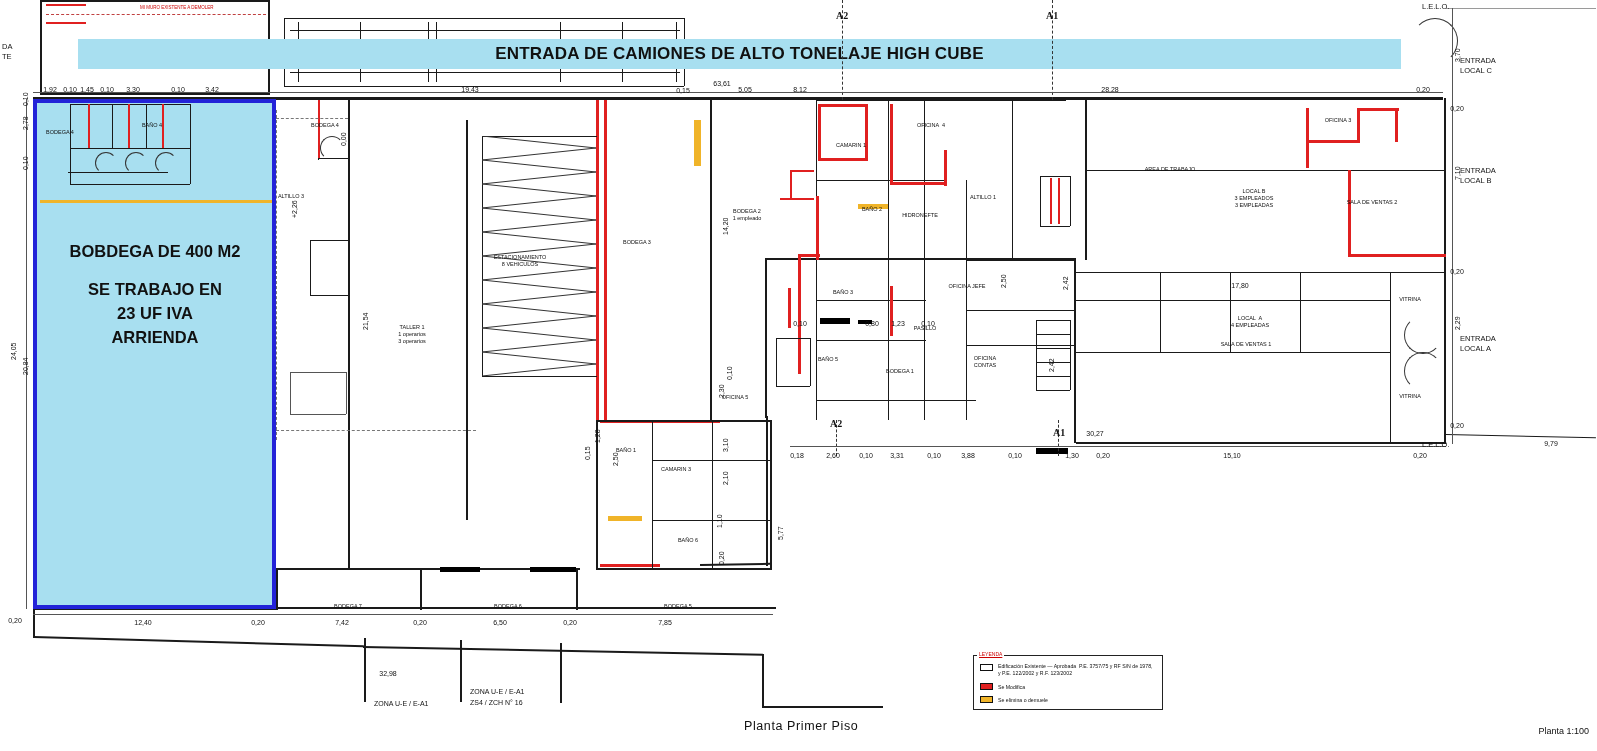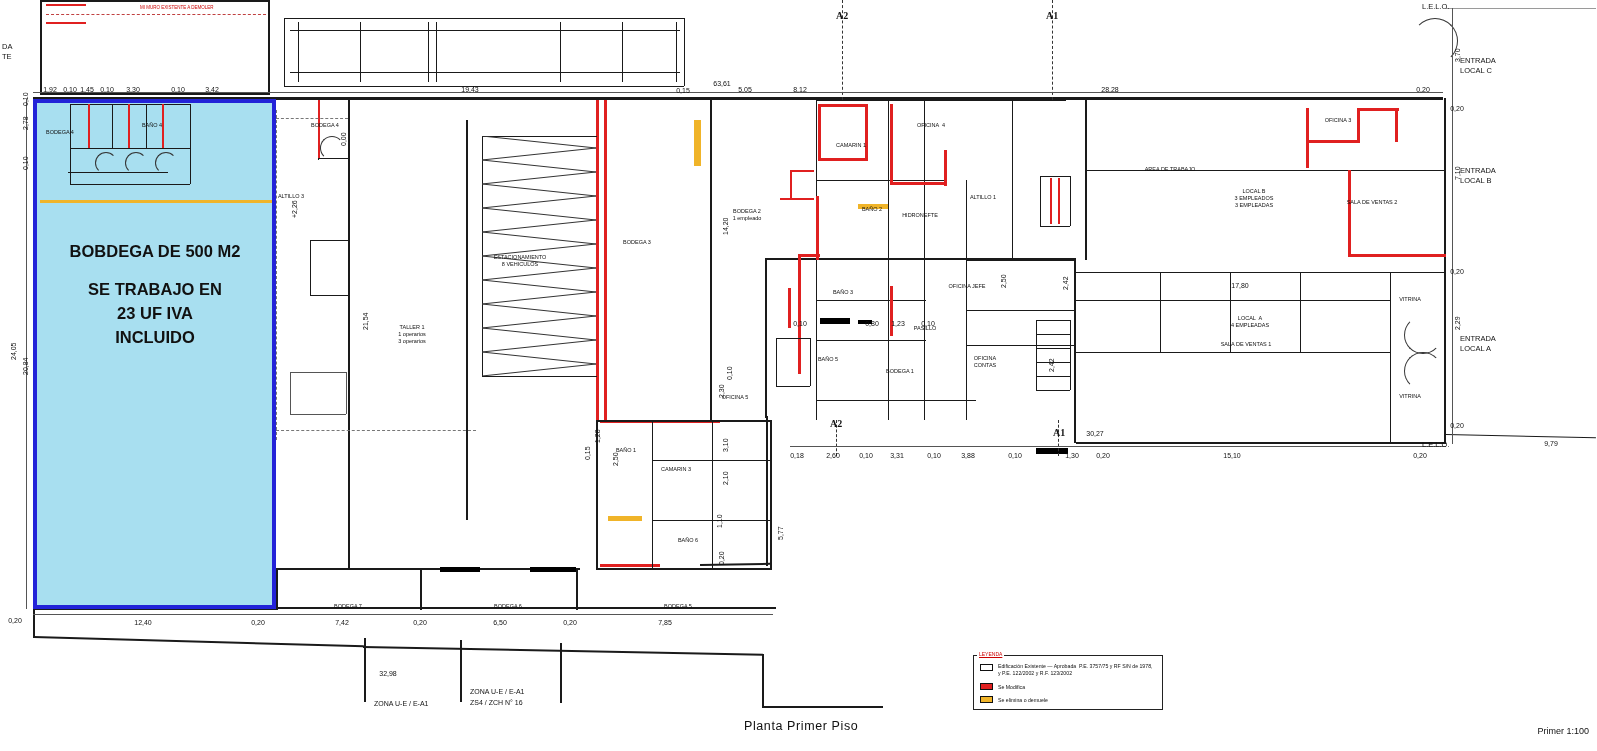--- a/index.html
+++ b/index.html
@@ -277,29 +277,32 @@
   <div class="ln" style="left:298px;top:22px;width:1px;height:60px;"></div>
   <div class="ln" style="left:360px;top:22px;width:1px;height:60px;"></div>
   <div class="ln" style="left:428px;top:22px;width:1px;height:60px;"></div>
   <div class="ln" style="left:436px;top:22px;width:1px;height:60px;"></div>
   <div class="ln" style="left:560px;top:22px;width:1px;height:60px;"></div>
   <div class="ln" style="left:622px;top:22px;width:1px;height:60px;"></div>
   <div class="ln" style="left:676px;top:22px;width:1px;height:60px;"></div>
   <div class="ln" style="left:290px;top:30px;width:390px;height:1px;"></div>
   <div class="ln" style="left:290px;top:72px;width:390px;height:1px;"></div>
 
+  <div id="banner">
+    <div class="txt">ENTRADA DE CAMIONES DE ALTO TONELAJE HIGH CUBE</div>
+  </div>
 
   <div id="bodega-highlight"></div>
   <div class="orange" style="left:40px;top:200px;width:232px;height:3px;"></div>
   <div id="bodega-text">
-    <span>BOBDEGA DE 500 M2</span>
+    <span>BOBDEGA DE 400 M2</span>
     <span class="gap"></span>
     <span>SE TRABAJO EN</span><br>
     <span>23  UF IVA</span><br>
-    <span>INCLUIDO</span>
+    <span>ARRIENDA</span>
   </div>
 
   <div class="ln" style="left:70px;top:104px;width:120px;height:1px;"></div>
   <div class="ln" style="left:70px;top:104px;width:1px;height:80px;"></div>
   <div class="ln" style="left:190px;top:104px;width:1px;height:80px;"></div>
   <div class="ln" style="left:70px;top:184px;width:120px;height:1px;"></div>
   <div class="ln" style="left:112px;top:104px;width:1px;height:45px;"></div>
   <div class="ln" style="left:146px;top:104px;width:1px;height:45px;"></div>
   <div class="ln" style="left:70px;top:148px;width:120px;height:1px;"></div>
   <div class="ln-red" style="left:88px;top:104px;width:2px;height:44px;"></div>
@@ -423,21 +426,21 @@
     <div class="sw sw-white" style="left:6px;top:8px;"></div>
     <div class="row" style="left:24px;top:7px;white-space:pre;">Edificación Existente — Aprobada  P.E. 3757/75 y RF S/N de 1978,
 y P.E. 122/2002 y R.F. 123/2002</div>
     <div class="sw sw-red" style="left:6px;top:27px;"></div>
     <div class="row" style="left:24px;top:28px;">Se Modifica</div>
     <div class="sw sw-orange" style="left:6px;top:40px;"></div>
     <div class="row" style="left:24px;top:41px;">Se elimina o demuele</div>
   </div>
 
   <div id="plan-title">Planta Primer Piso</div>
-  <div id="scale-label">Primer 1:100</div>
+  <div id="scale-label">Planta 1:100</div>
 
   <div id="axes-layer">
       <div class="axis-lbl" style="left: 836px; top: 10px;">A2</div>
       <div class="axis-lbl" style="left: 1046px; top: 10px;">A1</div>
       <div class="axis-lbl" style="left: 830px; top: 418px;">A2</div>
       <div class="axis-lbl" style="left: 1053px; top: 427px;">A1</div>
     </div>
   <div id="sides-layer">
       <div class="side-lbl" style="left: 1422px; top: 2px; white-space: pre;">L.E.L.O.</div>
       <div class="side-lbl" style="left: 1460px; top: 56px; white-space: pre;">ENTRADA

